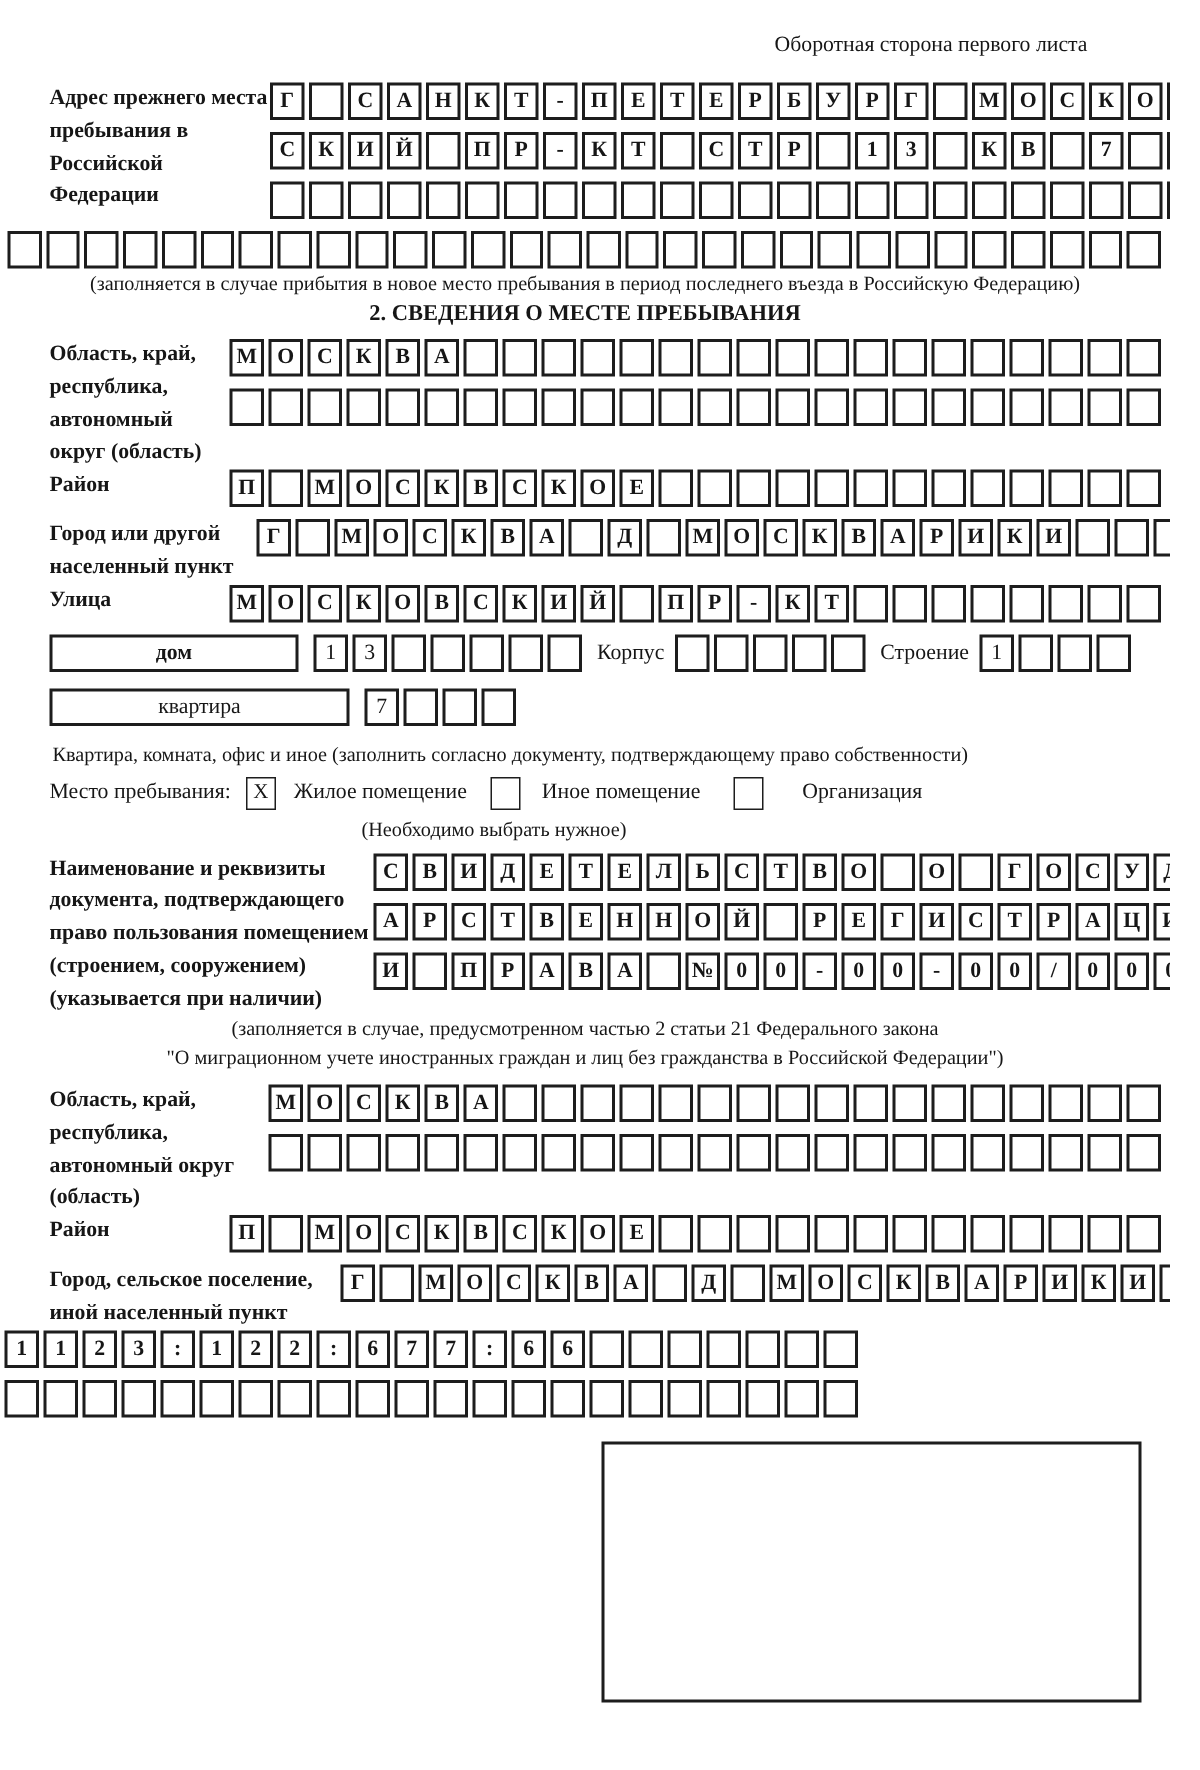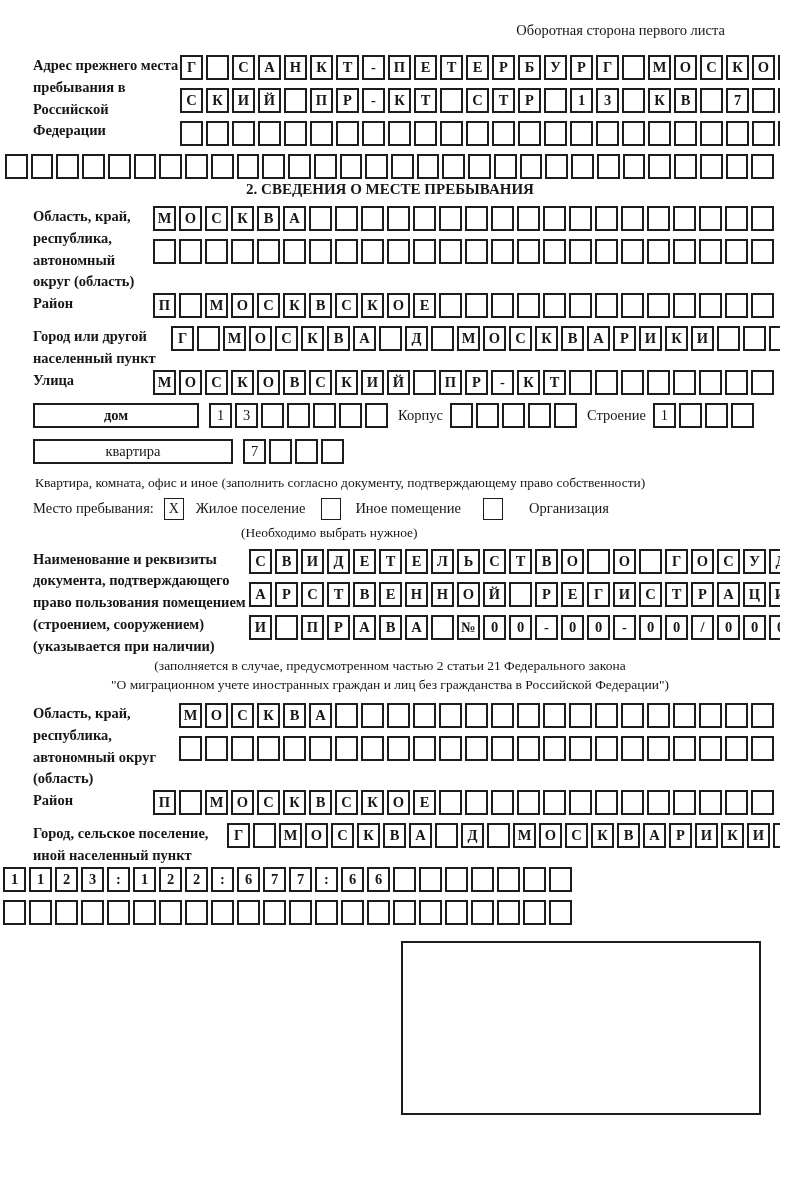--- a/index.html
+++ b/index.html
@@ -169,20 +169,21 @@
       <span class="cell"></span>
       <span class="cell"></span>
       <span class="cell"></span>
       <span class="cell"></span>
       <span class="cell"></span>
       <span class="cell"></span>
       <span class="cell"></span>
       <span class="cell"></span>
       <span class="cell"></span>
     </div>
+  <div class="note-c">(заполняется в случае прибытия в новое место пребывания в период последнего въезда в Российскую Федерацию)</div>
 
   <div class="sec-title">2. СВЕДЕНИЯ О МЕСТЕ ПРЕБЫВАНИЯ</div>
 
   <div class="frow">
     <div class="flabel w-reg">Область, край, республика, автономный округ (область)</div>
     <div class="cellcol">
       <div class="cells">
           <span class="cell">М</span>
           <span class="cell">О</span>
           <span class="cell">С</span>
@@ -362,21 +363,21 @@
         <span class="cell"></span>
         <span class="cell"></span>
         <span class="cell"></span>
       </div>
   </div>
   <div class="caption">Квартира, комната, офис и иное (заполнить согласно документу, подтверждающему право собственности)</div>
 
   <div class="cbrow">
     <span>Место пребывания:</span>
     <span class="checkbox cb1">X</span>
-    <span>Жилое поселение</span>
+    <span>Жилое помещение</span>
     <span class="checkbox cb2"></span>
     <span>Иное помещение</span>
     <span class="checkbox cb3"></span>
     <span>Организация</span>
   </div>
   <div class="choose-note">(Необходимо выбрать нужное)</div>
 
   <div class="frow">
     <div class="flabel w-doc">Наименование и реквизиты документа, подтверждающего право пользования помещением (строением, сооружением) (указывается при наличии)</div>
     <div class="cellcol">

